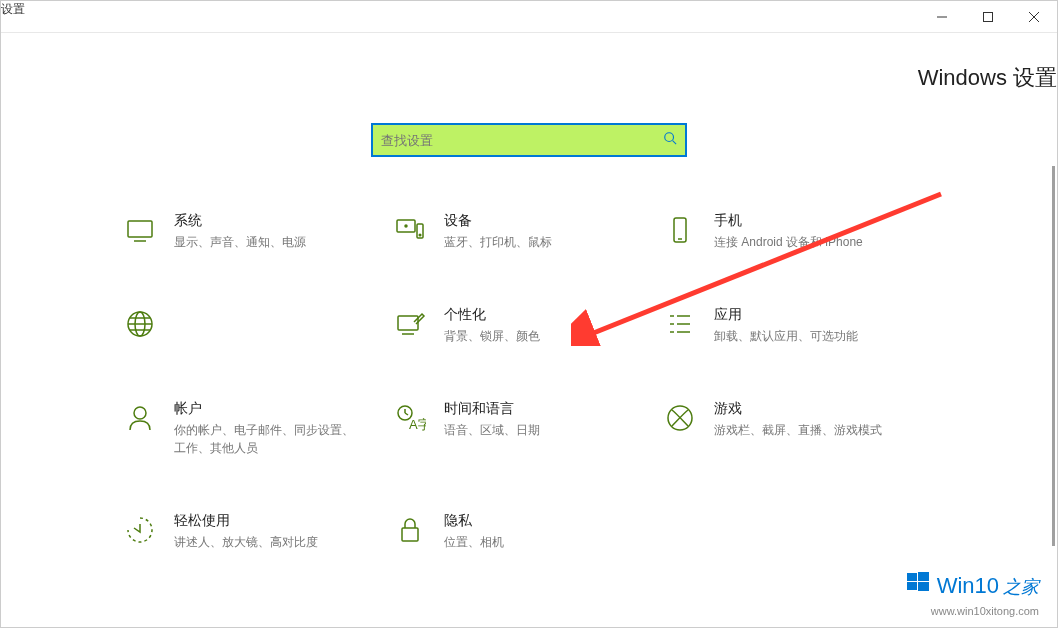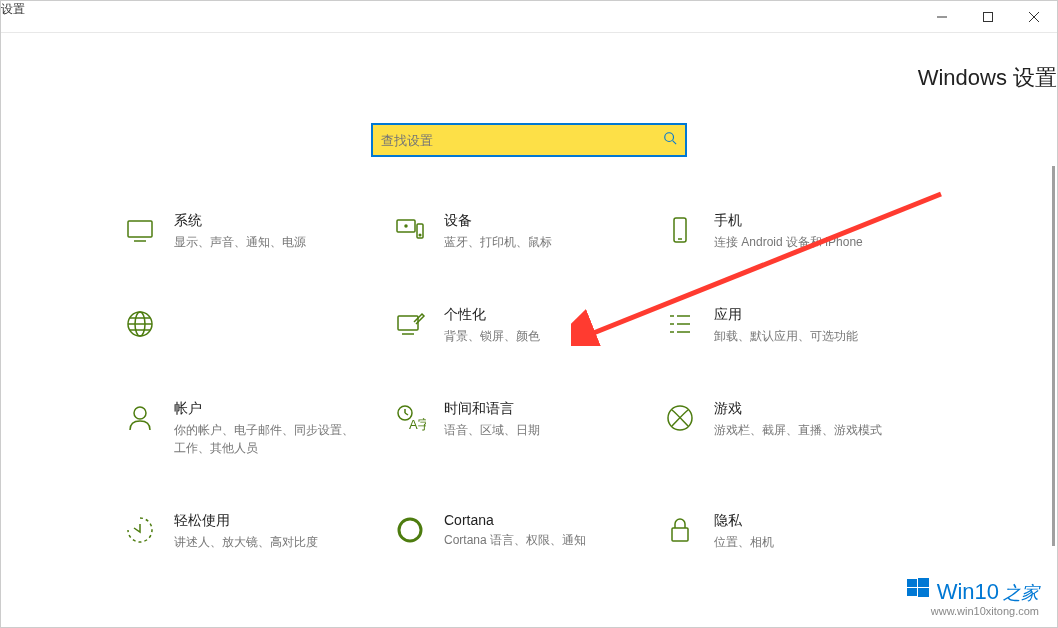--- a/index.html
+++ b/index.html
@@ -39,21 +39,21 @@
       text-align: right;
     }
     .search-wrap { display: flex; justify-content: center; margin-bottom: 55px; }
     .search-box {
       width: 316px;
       height: 34px;
       border: 2px solid #0078d4;
       display: flex;
       align-items: center;
       padding: 0 8px;
-      background: #fde047;
+      background: #bef264;
     }
     .search-input {
       border: none; outline: none; flex: 1;
       font-size: 13px; color: #666;
       font-family: inherit;
       background: transparent;
     }
     .search-icon { color: #0078d4; }
     .grid {
       display: grid;
@@ -96,21 +96,21 @@
     }
     .watermark {
       position: absolute;
       right: 18px; bottom: 10px;
       text-align: right;
       z-index: 60;
     }
     .wm-row { display: flex; align-items: baseline; gap: 4px; justify-content: flex-end; }
     .wm-win { color: #0078d4; font-weight: 400; font-size: 22px; font-family: "Segoe UI", sans-serif; }
     .wm-zhi { color: #0078d4; font-size: 18px; font-style: italic; }
-    .wm-url { color: #888; font-size: 11px; margin-top: 0;}
+    .wm-url { color: #888; font-size: 11px; margin-top: 6px;}
     .wm-logo {
       display: inline-block; width: 22px; height: 22px;
       margin-right: 4px; vertical-align: middle;
     }
   </style>
 </head>
 <body>
 
 <div class="titlebar">
   <span>设置</span>
@@ -283,31 +283,20 @@
             <path d="M16 4 A12 12 0 1 1 4 16" stroke-dasharray="3 3"></path>
             <polyline points="10,14 16,18 16,10"></polyline>
           </svg>
       </div>
       <div class="cat-text">
         <div class="cat-title">轻松使用</div>
         <div class="cat-desc">讲述人、放大镜、高对比度</div>
       </div>
     </div>
 
-    <div class="category">
-      <div class="cat-icon">
-        <svg viewBox="0 0 32 32" fill="none" stroke="currentColor" stroke-width="3">
-            <circle cx="16" cy="16" r="11"></circle>
-          </svg>
-      </div>
-      <div class="cat-text">
-        <div class="cat-title">Cortana</div>
-        <div class="cat-desc">Cortana 语言、权限、通知</div>
-      </div>
-    </div>
 
     <div class="category">
       <div class="cat-icon">
         <svg viewBox="0 0 32 32" fill="none" stroke="currentColor" stroke-width="1.5">
             <rect x="8" y="14" width="16" height="13" rx="1"></rect>
             <path d="M11 14 V10 a5 5 0 0 1 10 0 V14"></path>
           </svg>
       </div>
       <div class="cat-text">
         <div class="cat-title">隐私</div>

